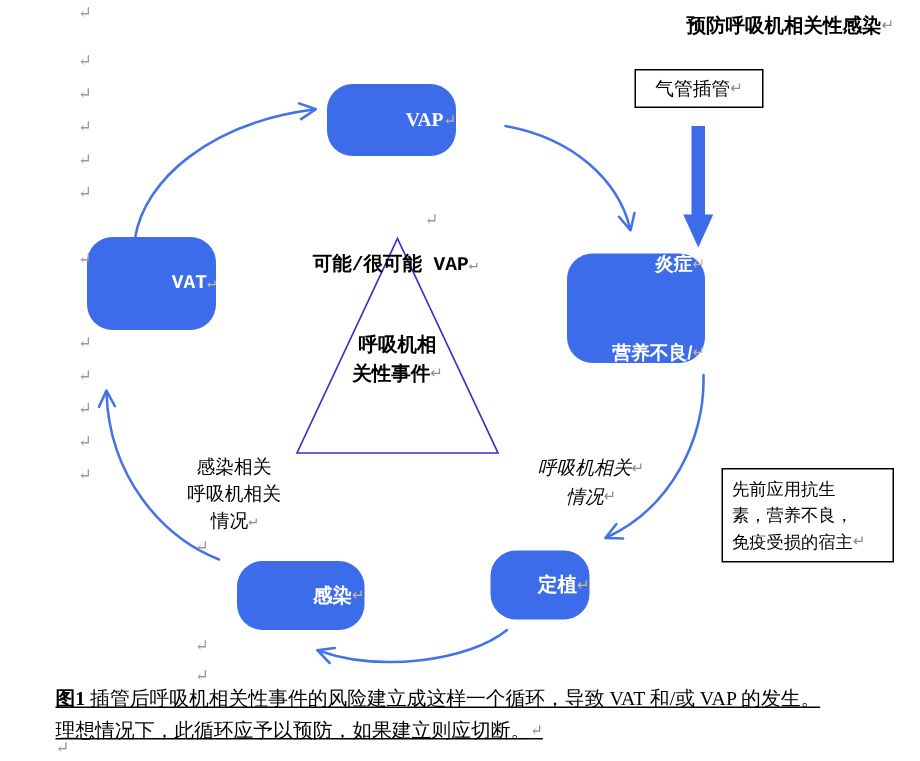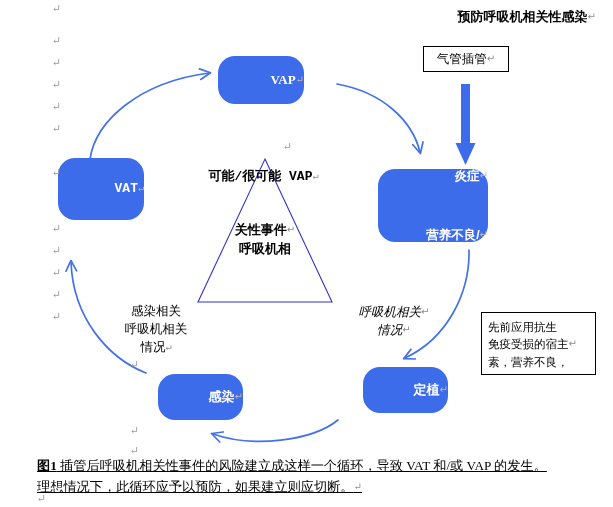--- a/index.html
+++ b/index.html
@@ -35,22 +35,22 @@
     justify-content: center;
     text-align: center;
     font-weight: bold;
     line-height: 1.32;
     box-sizing: border-box;
   }
   .node .ln { display: block; white-space: nowrap; }
 
   .node-vap  { left: 218px; top: 56px;  width: 86px;  height: 48px;  font-size: 13px; font-family: "Liberation Serif", "DejaVu Serif", serif; }
   .node-vat  { left: 58px;  top: 158px; width: 86px;  height: 62px;  font-size: 13px; font-family: Liberation Mono, monospace; }
-  .node-infl { left: 378px; top: 169px; width: 110px; height: 73px;  font-size: 12.5px; gap: 42px; }
-  .node-col  { left: 327px; top: 367px; width: 85px;  height: 46px;  font-size: 13px; margin-left: 36px; }
+  .node-infl { left: 378px; top: 169px; width: 92px; height: 73px;  font-size: 12.5px; gap: 42px; }
+  .node-col  { left: 327px; top: 367px; width: 66px;  height: 46px;  font-size: 13px; }
   .node-inf  { left: 122px; top: 374px; width: 85px;  height: 46px;  font-size: 13px; margin-left: 36px; }
 
   
   .obox {
     position: absolute;
     background: #ffffff;
     border: 1.2px solid #000000;
     box-sizing: border-box;
     display: flex;
     flex-direction: column;
@@ -191,22 +191,22 @@
 <div class="lbl lbl-title">
   <span>预防呼吸机相关性感染</span><span class="pil">↵</span>
 </div>
 
 <div class="obox obox-intub">
   <span class="ln"><span>气管插管</span><span class="pil">↵</span></span>
 </div>
 
 <div class="obox obox-host">
   <span class="ln justified">先前应用抗生</span>
+  <span class="ln">素，营养不良，</span>
   <span class="ln"><span>免疫受损的宿主</span><span class="pil">↵</span></span>
-  <span class="ln">素，营养不良，</span>
 </div>
 
 <div class="node node-vap">
   <span class="ln"><span>VAP</span><span class="pil">↵</span></span>
 </div>
 
 <div class="node node-vat">
   <span class="ln"><span>VAT</span><span class="pil">↵</span></span>
 </div>
 
@@ -221,22 +221,22 @@
 
 <div class="node node-inf">
   <span class="ln"><span>感染</span><span class="pil">↵</span></span>
 </div>
 
 <div class="lbl lbl-probable">
   <span class="ln"><span>可能/很可能 VAP</span><span class="pil">↵</span></span>
 </div>
 
 <div class="tri-label">
+  <span class="ln">呼吸机相</span>
   <span class="ln"><span>关性事件</span><span class="pil">↵</span></span>
-  <span class="ln">呼吸机相</span>
 </div>
 
 <div class="lbl lbl-leftcond">
   <span class="ln">感染相关</span>
   <span class="ln">呼吸机相关</span>
   <span class="ln"><span>情况</span><span class="pil">↵</span></span>
 </div>
 
 <div class="lbl lbl-rightcond">
   <span class="ln"><span>呼吸机相关</span><span class="pil">↵</span></span>

